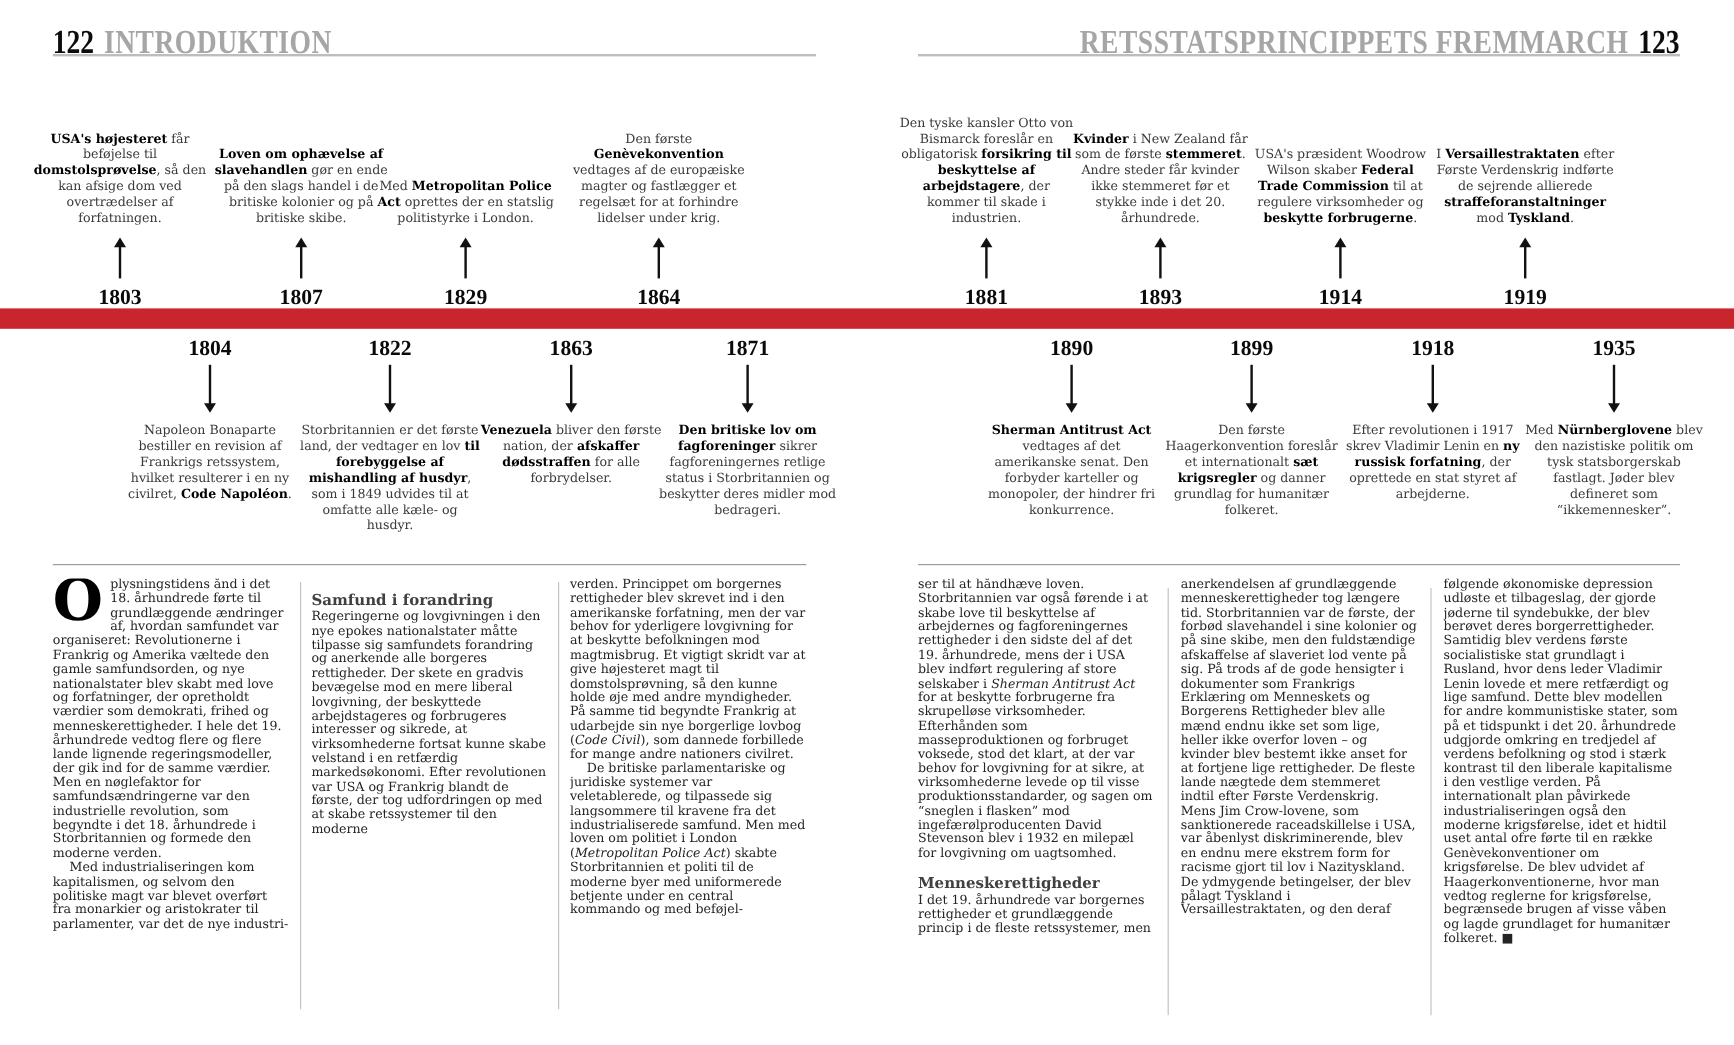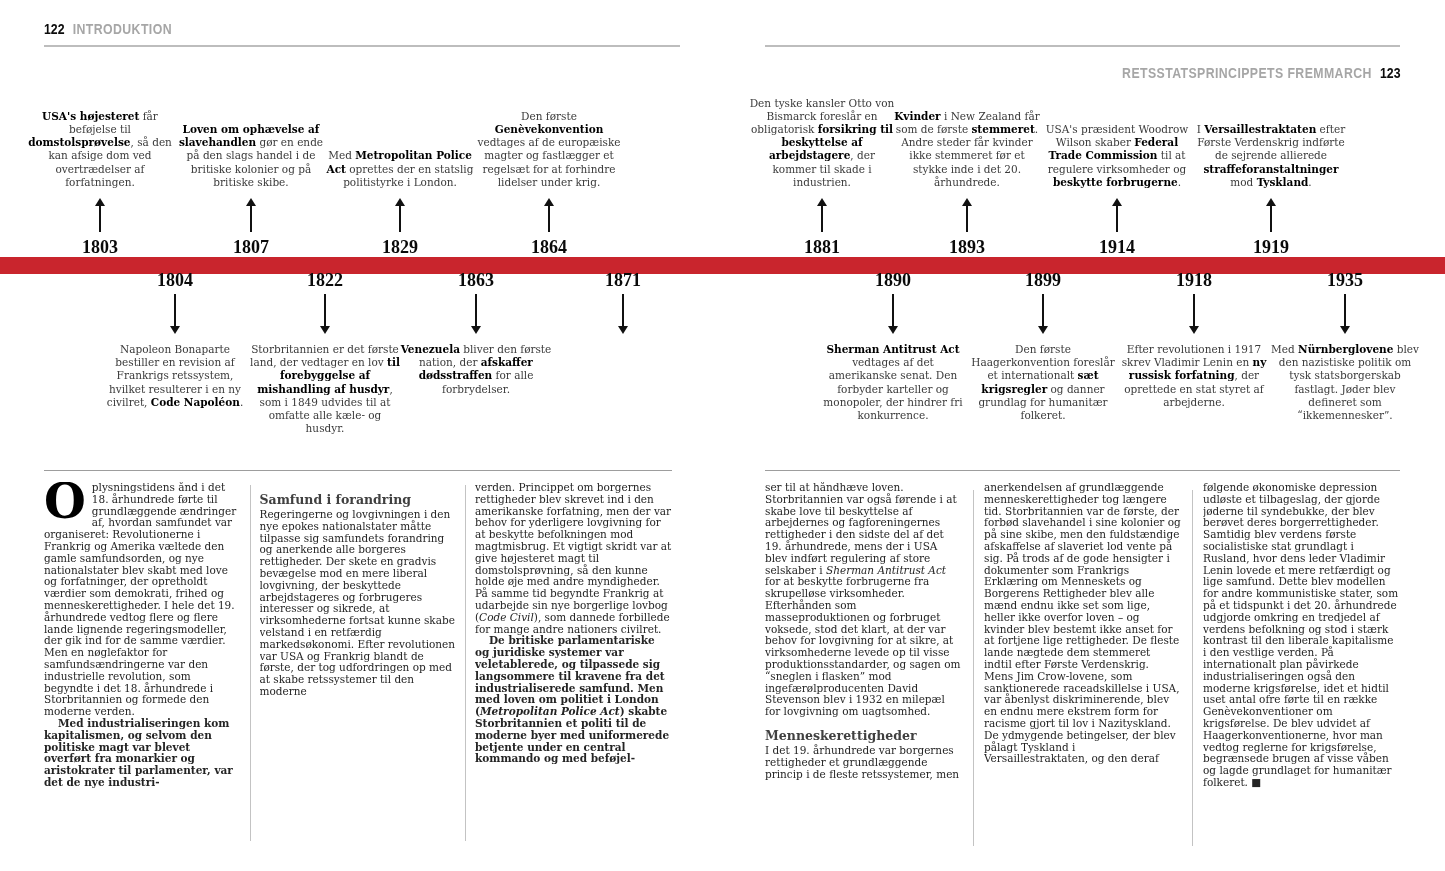--- a/index.html
+++ b/index.html
@@ -2,36 +2,36 @@
 <html><head>
 <meta charset="utf-8">
 <style>
   html,body{margin:0;padding:0;}
   body{
     width:1445px;height:871px;background:#ffffff;position:relative;overflow:hidden;
     font-family:"DejaVu Serif", serif;color:#1e1e1e;
     -webkit-font-smoothing:antialiased;
   }
   
-  .hdr{position:absolute;top:20px;font-family:Liberation Sans, sans-serif;font-weight:bold;font-size:15px;white-space:nowrap;}
+  .hdr{position:absolute;top:20px;font-family:Liberation Serif, serif;font-weight:bold;font-size:28px;white-space:nowrap;}
   .hdr .inner{display:inline-block;transform:scaleX(.82);}
   .hdr-left{left:44px;}.hdr-left .inner{transform-origin:left center;}
-  .hdr-right{right:45px;text-align:right;margin-top:44px;}.hdr-right .inner{transform-origin:right center;}
+  .hdr-right{right:45px;text-align:right;}.hdr-right .inner{transform-origin:right center;}
   .pg-num{color:#0c0c0c;letter-spacing:0;}
   .sec-title{color:#a6a6a6;letter-spacing:.5px;}
   .hdr-left .sec-title{margin-left:10px;}
   .hdr-right .pg-num{margin-left:10px;}
   .hdr-rule{position:absolute;top:45px;height:2px;background:#bdbdbd;}
   .hdr-rule.l{left:44px;width:636px;}
   .hdr-rule.r{left:765px;width:635px;}
   
   .red-bar{position:absolute;left:0;top:257px;width:1445px;height:17px;}
   .tl-cell{position:absolute;width:152px;display:flex;flex-direction:column;align-items:center;text-align:center;}
   .tl-cell.top{top:95px;height:163px;justify-content:space-between;}
-  .tl-cell.bottom{top:269px;height:186px;}
+  .tl-cell.bottom{top:279px;height:186px;}
   .tl-text{font-size:10.5px;line-height:13.2px;color:#3a3a3a;}
   .tl-text b{color:#000;}
   .tl-cell.top .tl-text{margin-top:auto;margin-bottom:9px;}
   .tl-year{font-family:Liberation Serif, serif;font-weight:bold;font-size:18px;color:#0a0a0a;line-height:22px;flex:none;}
   .tl-cell.top .tl-year{margin-top:4px;}
   .arrow{width:12px;position:relative;flex:none;}
   .arrow.up{height:34px;}
   .arrow.down{height:40px;margin-top:3px;margin-bottom:9px;}
   .arrow .shaft{position:absolute;left:50%;width:2px;margin-left:-1px;background:#111;}
   .arrow.up .shaft{top:7px;bottom:0;}
@@ -43,21 +43,21 @@
   
   .body-rule{position:absolute;top:470px;height:1px;background:#9d9d9d;}
   .body-rule.l{left:44px;width:628px;}
   .body-rule.r{left:765px;width:635px;}
   .page-cols{position:absolute;top:482px;display:flex;justify-content:space-between;}
   .page-cols.l{left:44px;width:628px;}
   .page-cols.r{left:765px;width:635px;align-items:center;}
   .bcol{width:197px;height:368px;overflow:hidden;font-size:10.5px;line-height:11.8px;color:#242424;}
   .vdiv{width:1px;background:#c3c3c3;height:356px;margin-top:3px;}
   .bcol p{margin:0;}
-  .bcol p.indent{text-indent:14px;font-weight:bold;}
+  .bcol p.indent{text-indent:14px;}
   .bcol h3{font-size:12.5px;line-height:14px;margin:11px 0 2px 0;color:#404040;font-weight:bold;}
   .bcol i{font-style:italic;}
   .dropcap{float:left;font-weight:bold;font-size:48px;line-height:34px;padding:2px 6px 0 0;color:#000;}
 </style>
 </head>
 <body>
 
 <div class="hdr hdr-left">
   <span class="inner">
     <span class="pg-num">122</span><span class="sec-title">INTRODUKTION</span>
@@ -80,21 +80,21 @@
     </div>
     <div class="tl-year">1803</div>
   </div>
 <div class="tl-cell top" style="left:175px">
     <div class="tl-text"><b>Loven om ophævelse af slavehandlen</b><span> gør en ende på den slags handel i de britiske kolonier og på britiske skibe.</span></div>
     <div class="arrow up">
       <div class="shaft"></div>
     </div>
     <div class="tl-year">1807</div>
   </div>
-<div class="tl-cell top" style="left:324px">
+<div class="tl-cell top" style="left:312px">
     <div class="tl-text"><span>Med </span><b>Metropolitan Police Act</b><span> oprettes der en statslig politistyrke i London.</span></div>
     <div class="arrow up">
       <div class="shaft"></div>
     </div>
     <div class="tl-year">1829</div>
   </div>
 <div class="tl-cell top" style="left:473px">
     <div class="tl-text"><span>Den første </span><b>Genèvekonvention</b><span> vedtages af de europæiske magter og fastlægger et regelsæt for at forhindre lidelser under krig.</span></div>
     <div class="arrow up">
       <div class="shaft"></div>
@@ -149,20 +149,21 @@
     <div class="arrow down">
       <div class="shaft"></div>
     </div>
     <div class="tl-text"><b>Venezuela</b><span> bliver den første nation, der </span><b>afskaffer dødsstraffen</b><span> for alle forbrydelser.</span></div>
   </div>
 <div class="tl-cell bottom" style="left:547px">
     <div class="tl-year">1871</div>
     <div class="arrow down">
       <div class="shaft"></div>
     </div>
+    <div class="tl-text"><b>Den britiske lov om fagforeninger</b><span> sikrer fagforeningernes retlige status i Storbritannien og beskytter deres midler mod bedrageri.</span></div>
   </div>
 <div class="tl-cell bottom" style="left:817px">
     <div class="tl-year">1890</div>
     <div class="arrow down">
       <div class="shaft"></div>
     </div>
     <div class="tl-text"><b>Sherman Antitrust Act</b><span> vedtages af det amerikanske senat. Den forbyder karteller og monopoler, der hindrer fri konkurrence.</span></div>
   </div>
 <div class="tl-cell bottom" style="left:967px">
     <div class="tl-year">1899</div>

